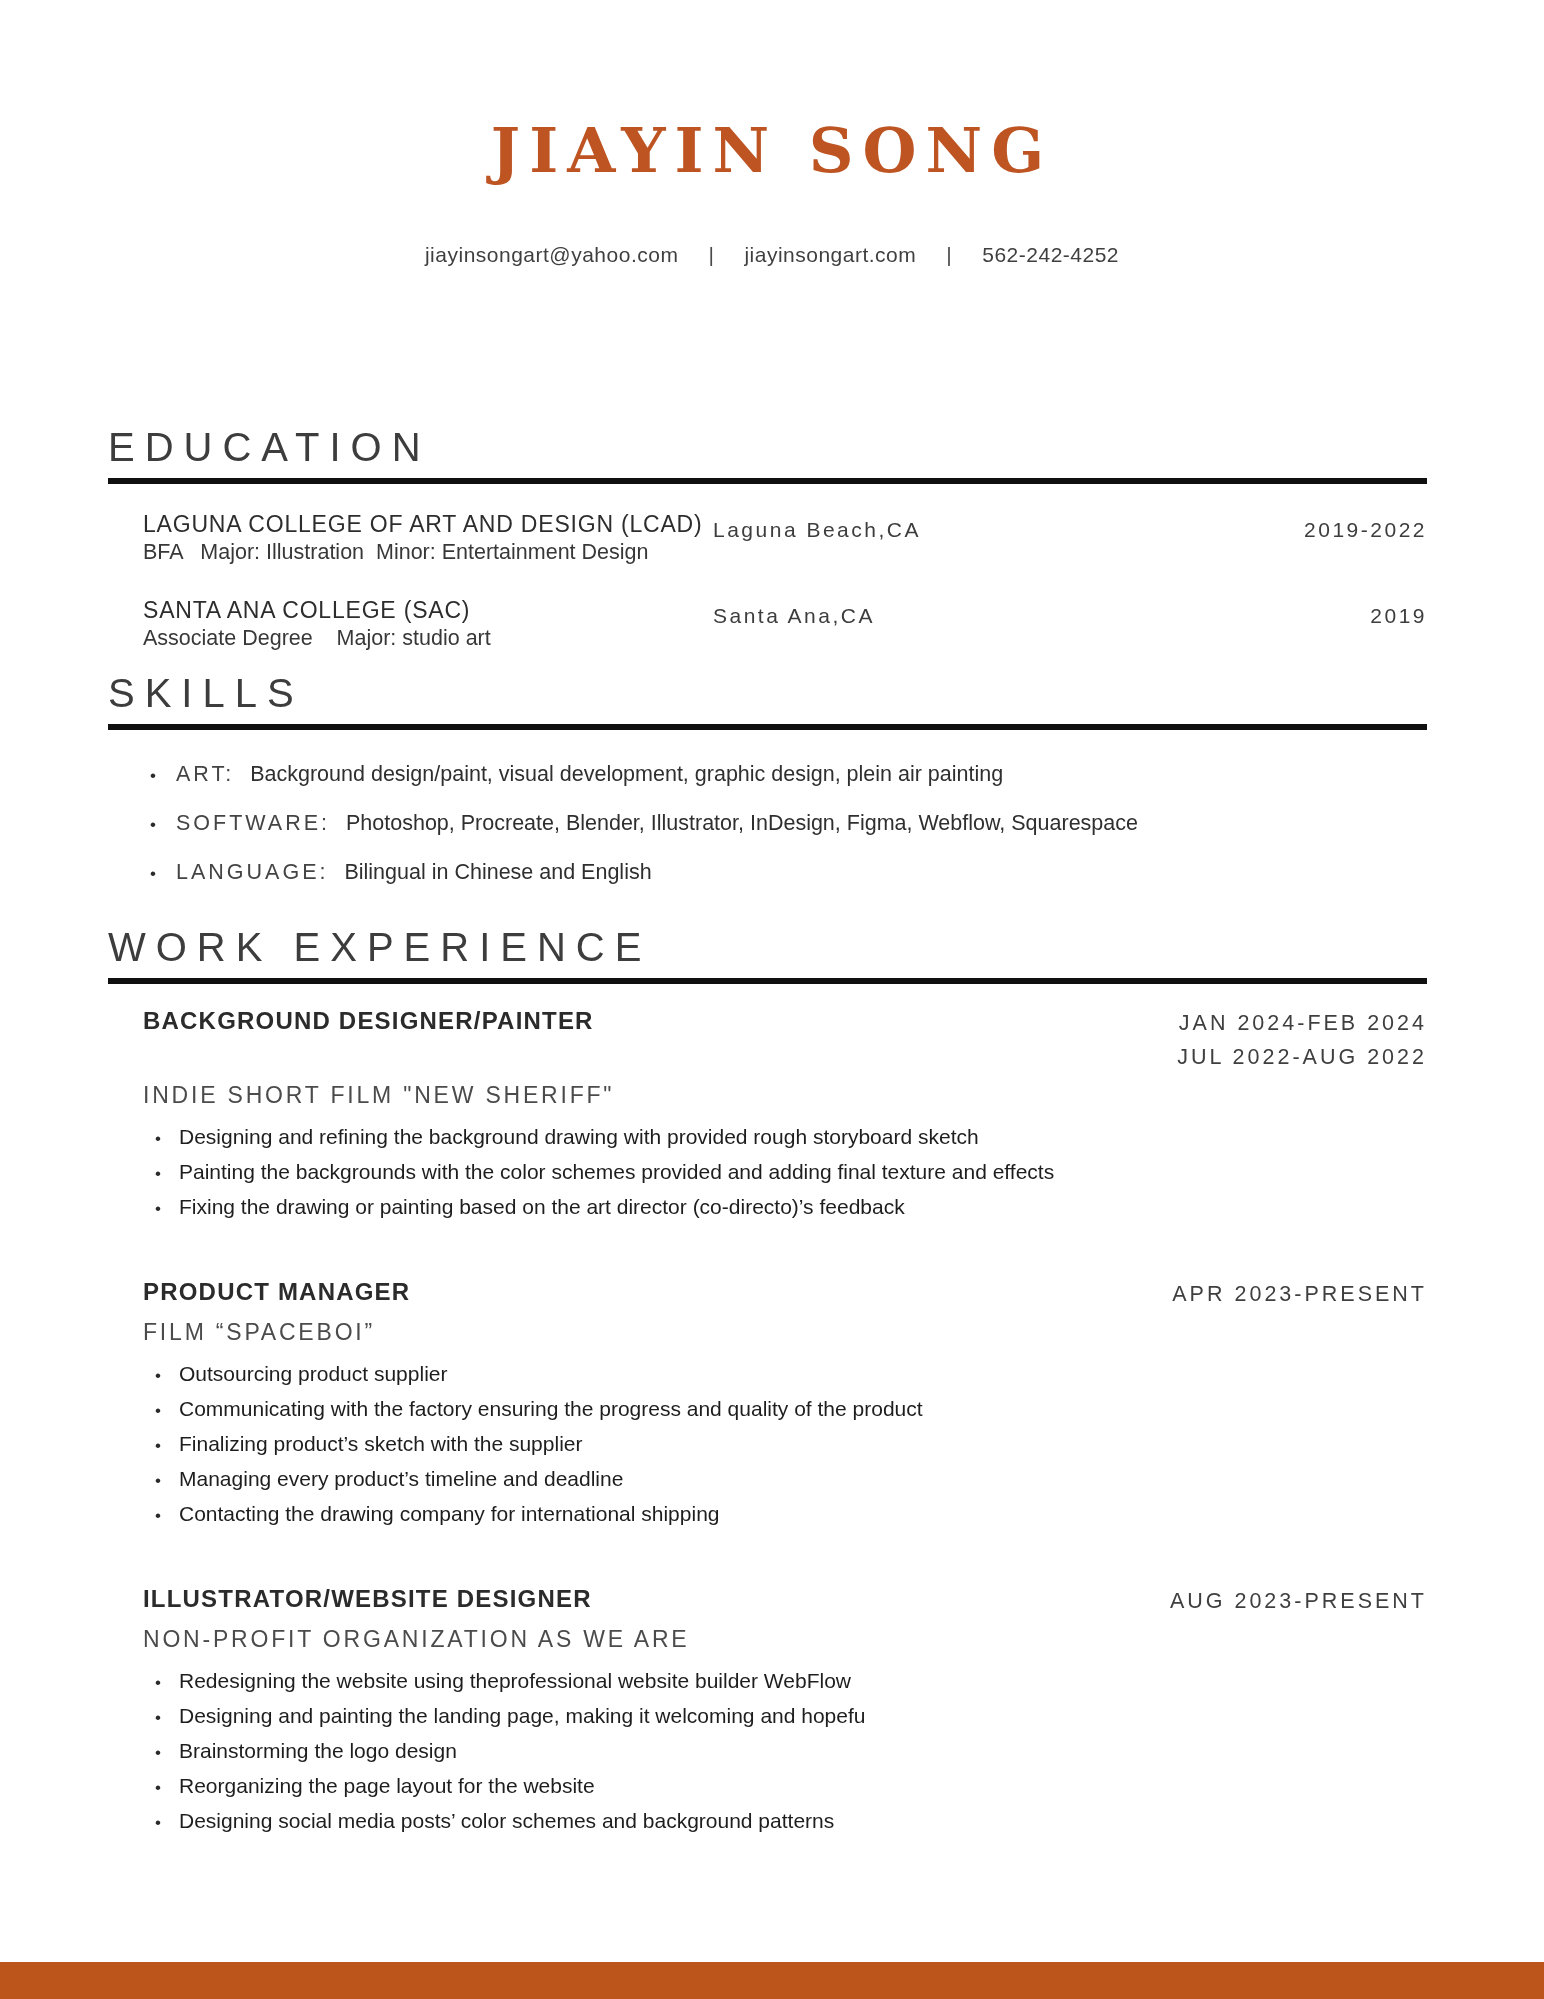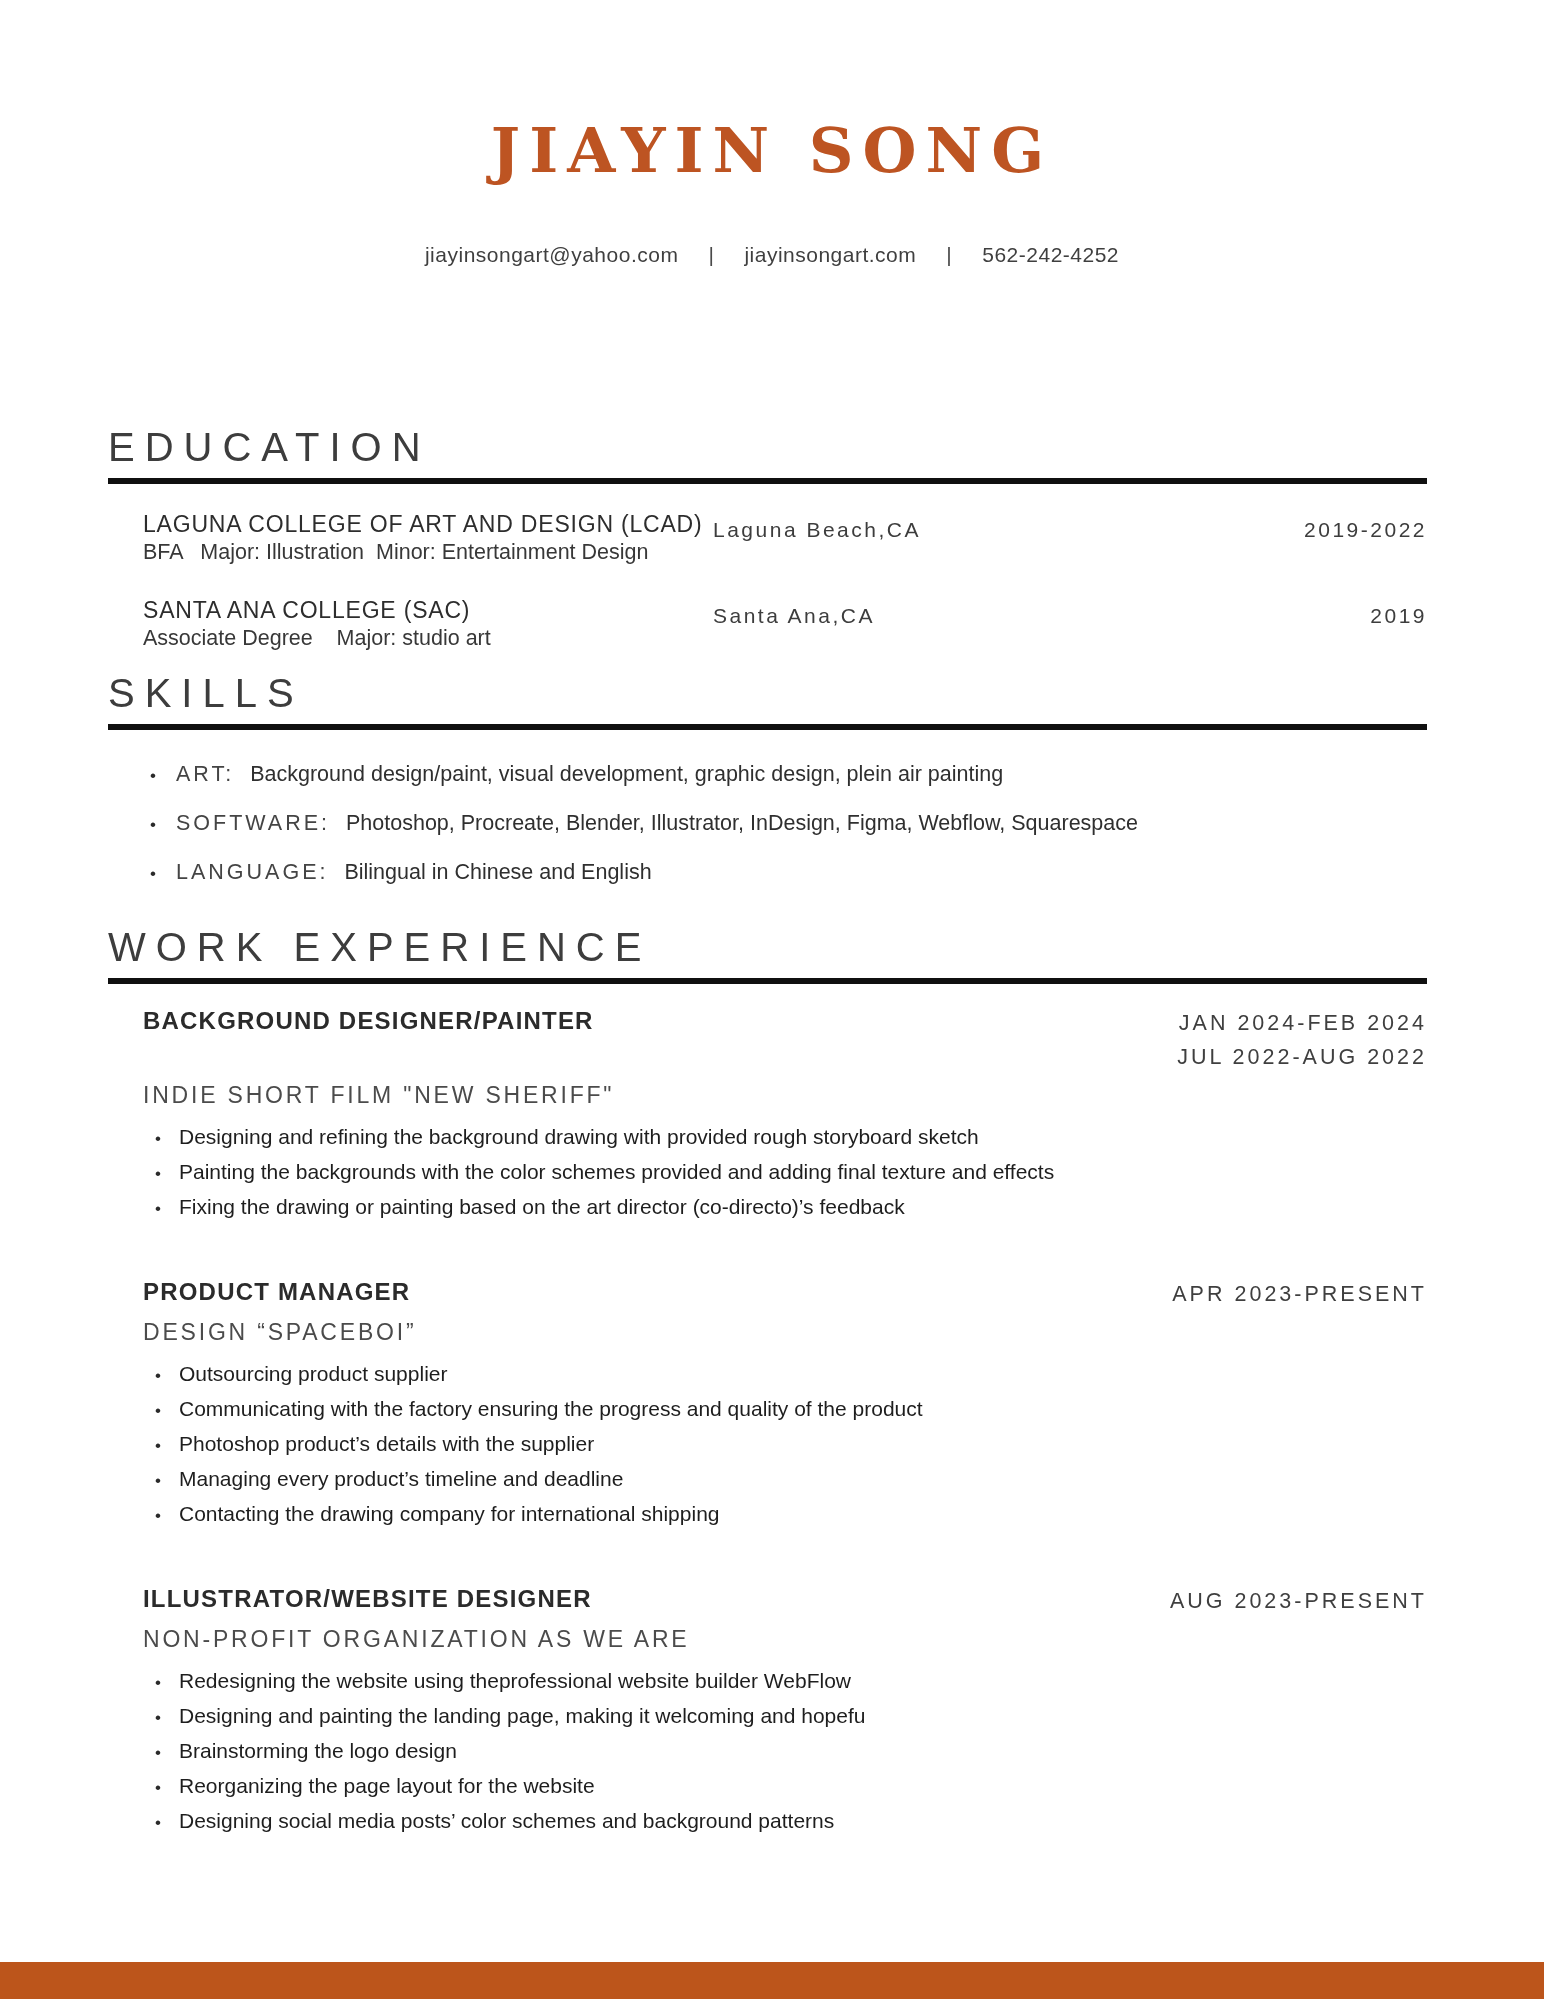--- a/index.html
+++ b/index.html
@@ -188,33 +188,33 @@
         </ul>
       </div>
 
       <div class="job">
         <div class="job-header">
           <div class="job-role">PRODUCT MANAGER</div>
           <div class="job-dates">
             <span>APR 2023-PRESENT</span>
           </div>
         </div>
-        <div class="job-company">DESIGN “SPACEBOI”</div>
+        <div class="job-company">FILM “SPACEBOI”</div>
         <ul class="job-bullets">
           <li>
               <span class="bullet-dot">•</span>
               <span>Outsourcing product supplier</span>
             </li>
           <li>
               <span class="bullet-dot">•</span>
               <span>Communicating with the factory ensuring the progress and quality of the product</span>
             </li>
           <li>
               <span class="bullet-dot">•</span>
-              <span>Photoshop product’s details with the supplier</span>
+              <span>Finalizing product’s sketch with the supplier</span>
             </li>
           <li>
               <span class="bullet-dot">•</span>
               <span>Managing every product’s timeline and deadline</span>
             </li>
           <li>
               <span class="bullet-dot">•</span>
               <span>Contacting the drawing company for international shipping</span>
             </li>
         </ul>

